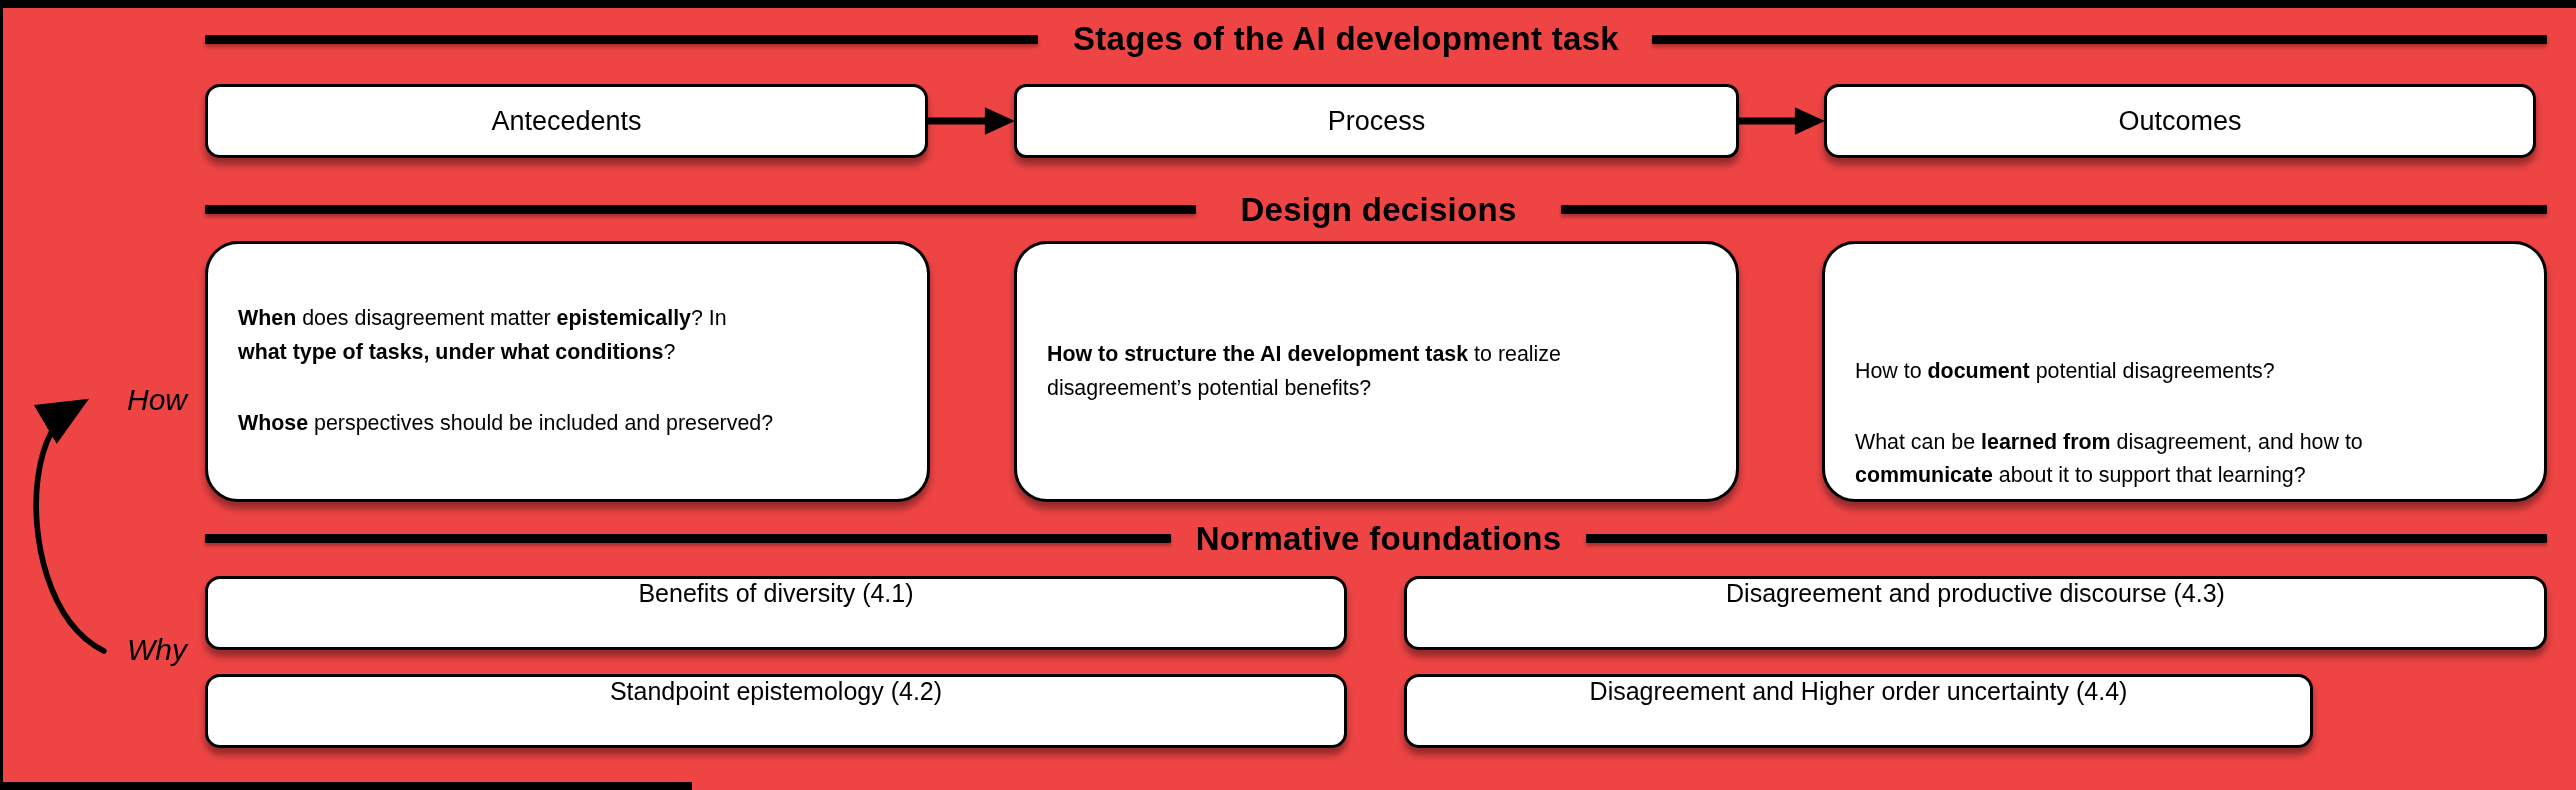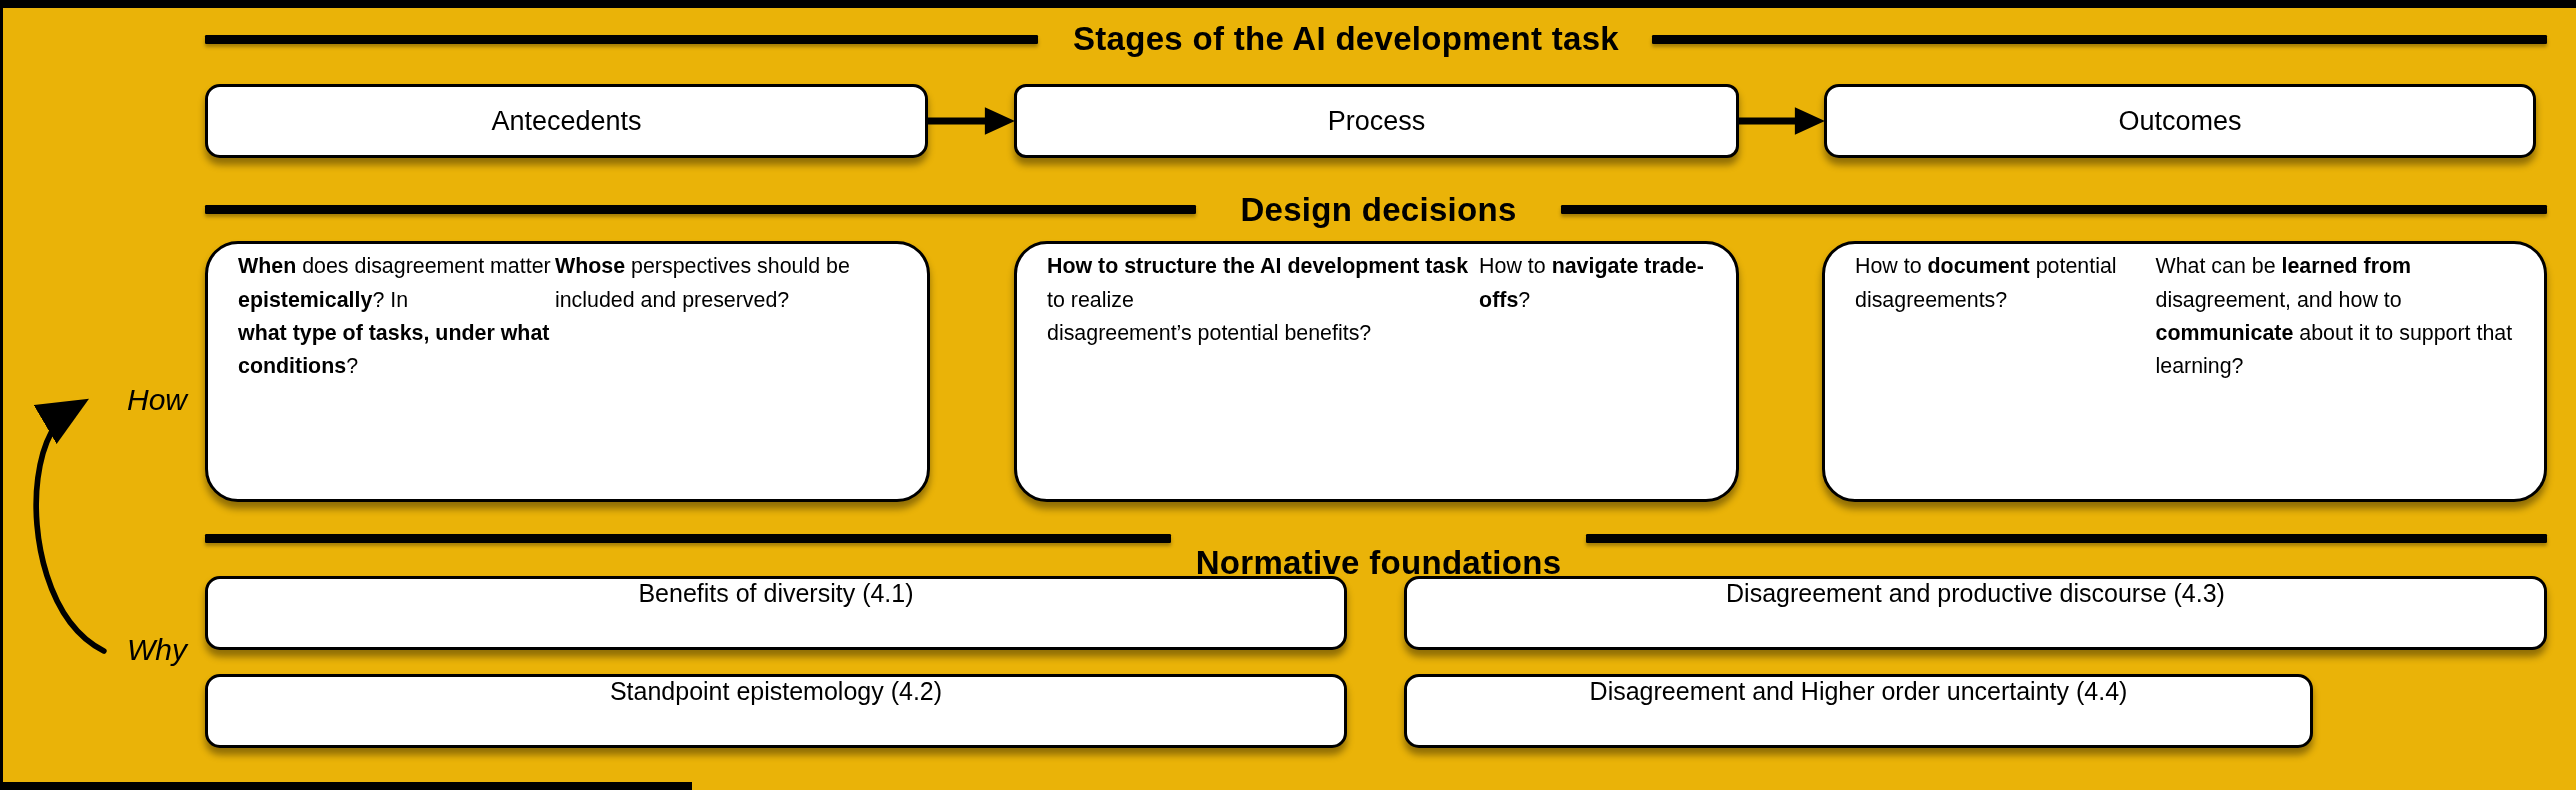--- a/index.html
+++ b/index.html
@@ -1,19 +1,19 @@
 <!DOCTYPE html>
 <html style="font-size:10px"><head>
 <meta charset="utf-8">
 <style>
   html,body{margin:0;padding:0;}
   #figure-root{
     position:relative;
     width:2576px;height:790px;
-    background:#eab308;
+    background:#ef4444;
     font-family:"Liberation Sans", sans-serif;
     color:#000;
     overflow:hidden;
   }
   .abs{position:absolute;}
   
   .crop-bar{background:#000;}
   
   .rule{background:#000;height:8.8px;border-radius:1.3px;box-shadow:0 3.1px 3.8px rgba(0,0,0,0.30);}
   .hdr-title{
@@ -27,21 +27,21 @@
     box-shadow:0 6.3px 7px rgba(0,0,0,0.38);
     display:flex;align-items:center;justify-content:center;
     font-size:27px;
     box-sizing:border-box;
   }
   
   .design-box{
     background:#fff;border:3.8px solid #000;border-radius:33px;
     box-shadow:0 6.3px 7.6px rgba(0,0,0,0.38);
     box-sizing:border-box;
-    display:flex;flex-direction:row;justify-content:center;
+    display:flex;flex-direction:column;justify-content:center;
     row-gap:38px;
     padding:6.3px 25px 6.3px 30px;
     font-size:21.4px;line-height:1.56;
   }
   .design-box p{margin:0;white-space:pre-line;}
   .design-box b{font-weight:700;}
   
   .norm-box{
     background:#fff;border:3.8px solid #000;border-radius:15px;
     box-shadow:0 6.3px 7px rgba(0,0,0,0.38);
@@ -97,31 +97,30 @@
 
   <div class="abs design-box" style="left:205px;top:241px;width:725px;height:261px;">
     <p><b>When</b><span> does disagreement matter </span><b>epistemically</b><span>? In
 </span><b>what type of tasks, under what conditions</b><span>?</span></p>
     <p><b>Whose</b><span> perspectives should be included and preserved?</span></p>
   </div>
 
   <div class="abs design-box" style="left:1014px;top:241px;width:725px;height:261px;">
     <p><b>How to structure the AI development task</b><span> to realize
 disagreement’s potential benefits?</span></p>
-    <p><span>How to </span><b>navigate trade-offs</b><span>?</span></p>
   </div>
 
   <div class="abs design-box" style="left:1822px;top:241px;width:725px;height:261px;justify-content:flex-end;">
     <p><span>How to </span><b>document</b><span> potential disagreements?</span></p>
     <p><span>What can be </span><b>learned from</b><span> disagreement, and how to
 </span><b>communicate</b><span> about it to support that learning?</span></p>
   </div>
 
   <div class="abs rule" style="left:205px;top:534px;width:966px;"></div>
-  <div class="abs hdr-title" style="left:1171px;top:514px;width:415px;height:49px;margin-top:24px;">Normative foundations</div>
+  <div class="abs hdr-title" style="left:1171px;top:514px;width:415px;height:49px;">Normative foundations</div>
   <div class="abs rule" style="left:1586px;top:534px;width:961px;"></div>
 
   <div class="abs norm-box" style="left:205px;top:576px;width:1142px;height:74px;">
     <span>Benefits of diversity (4.1)</span>
   </div>
   <div class="abs norm-box" style="left:1404px;top:576px;width:1143px;height:74px;">
     <span>Disagreement and productive discourse (4.3)</span>
   </div>
   <div class="abs norm-box" style="left:205px;top:674px;width:1142px;height:74px;">
     <span>Standpoint epistemology (4.2)</span>

